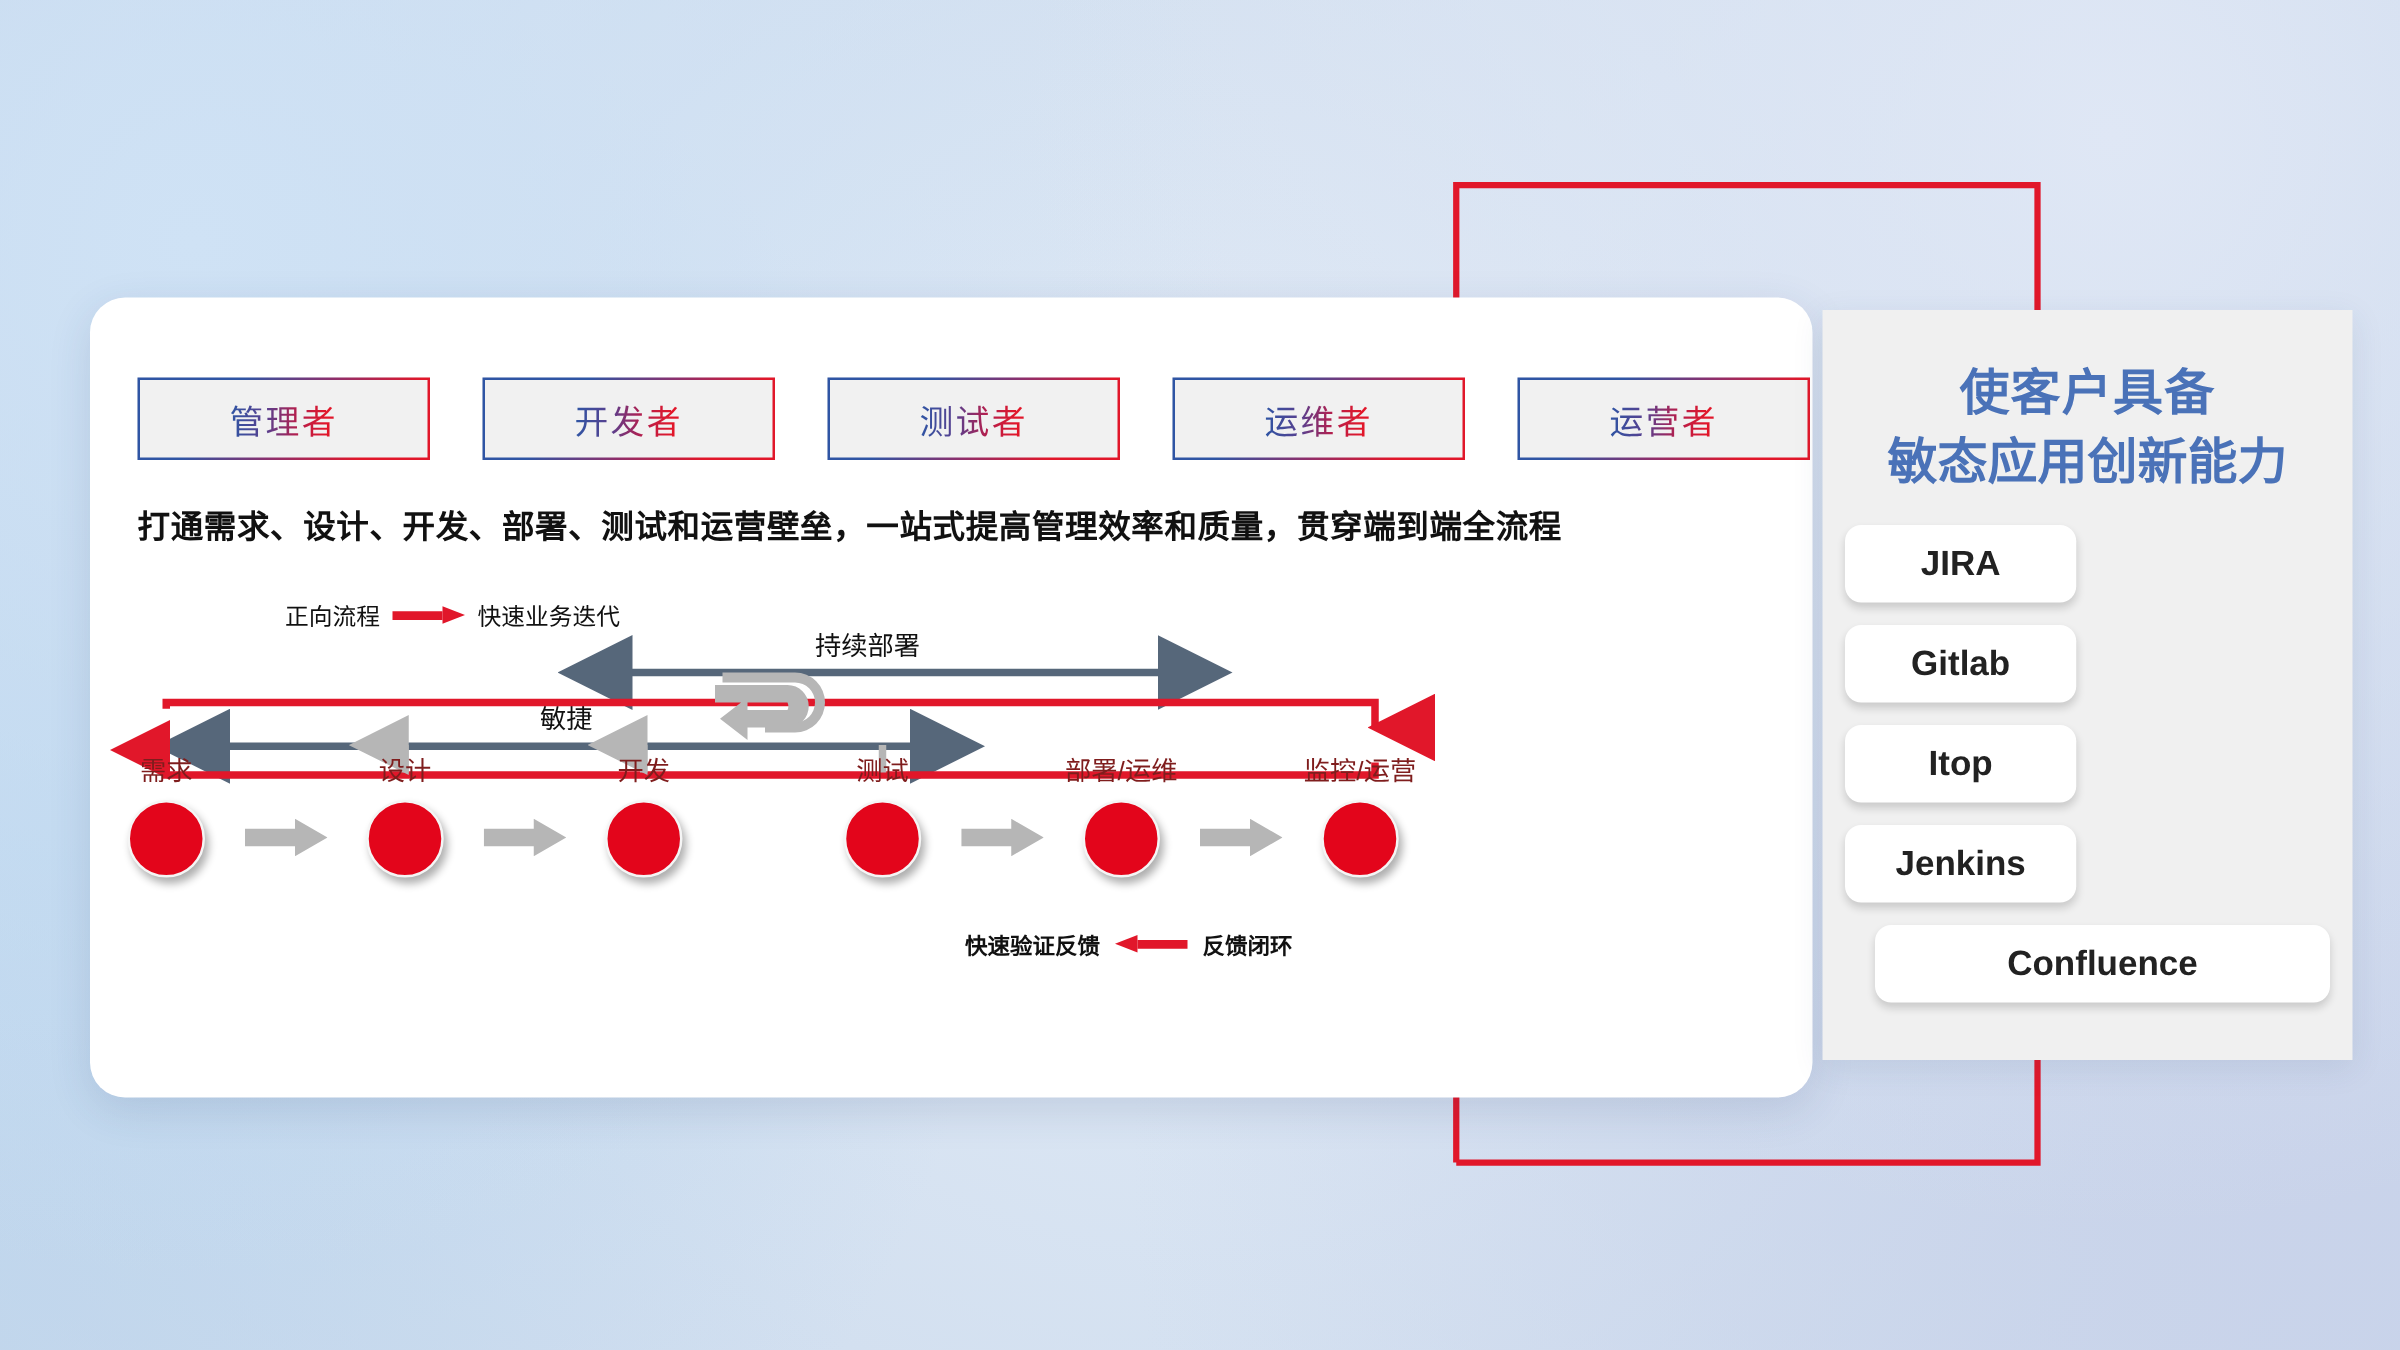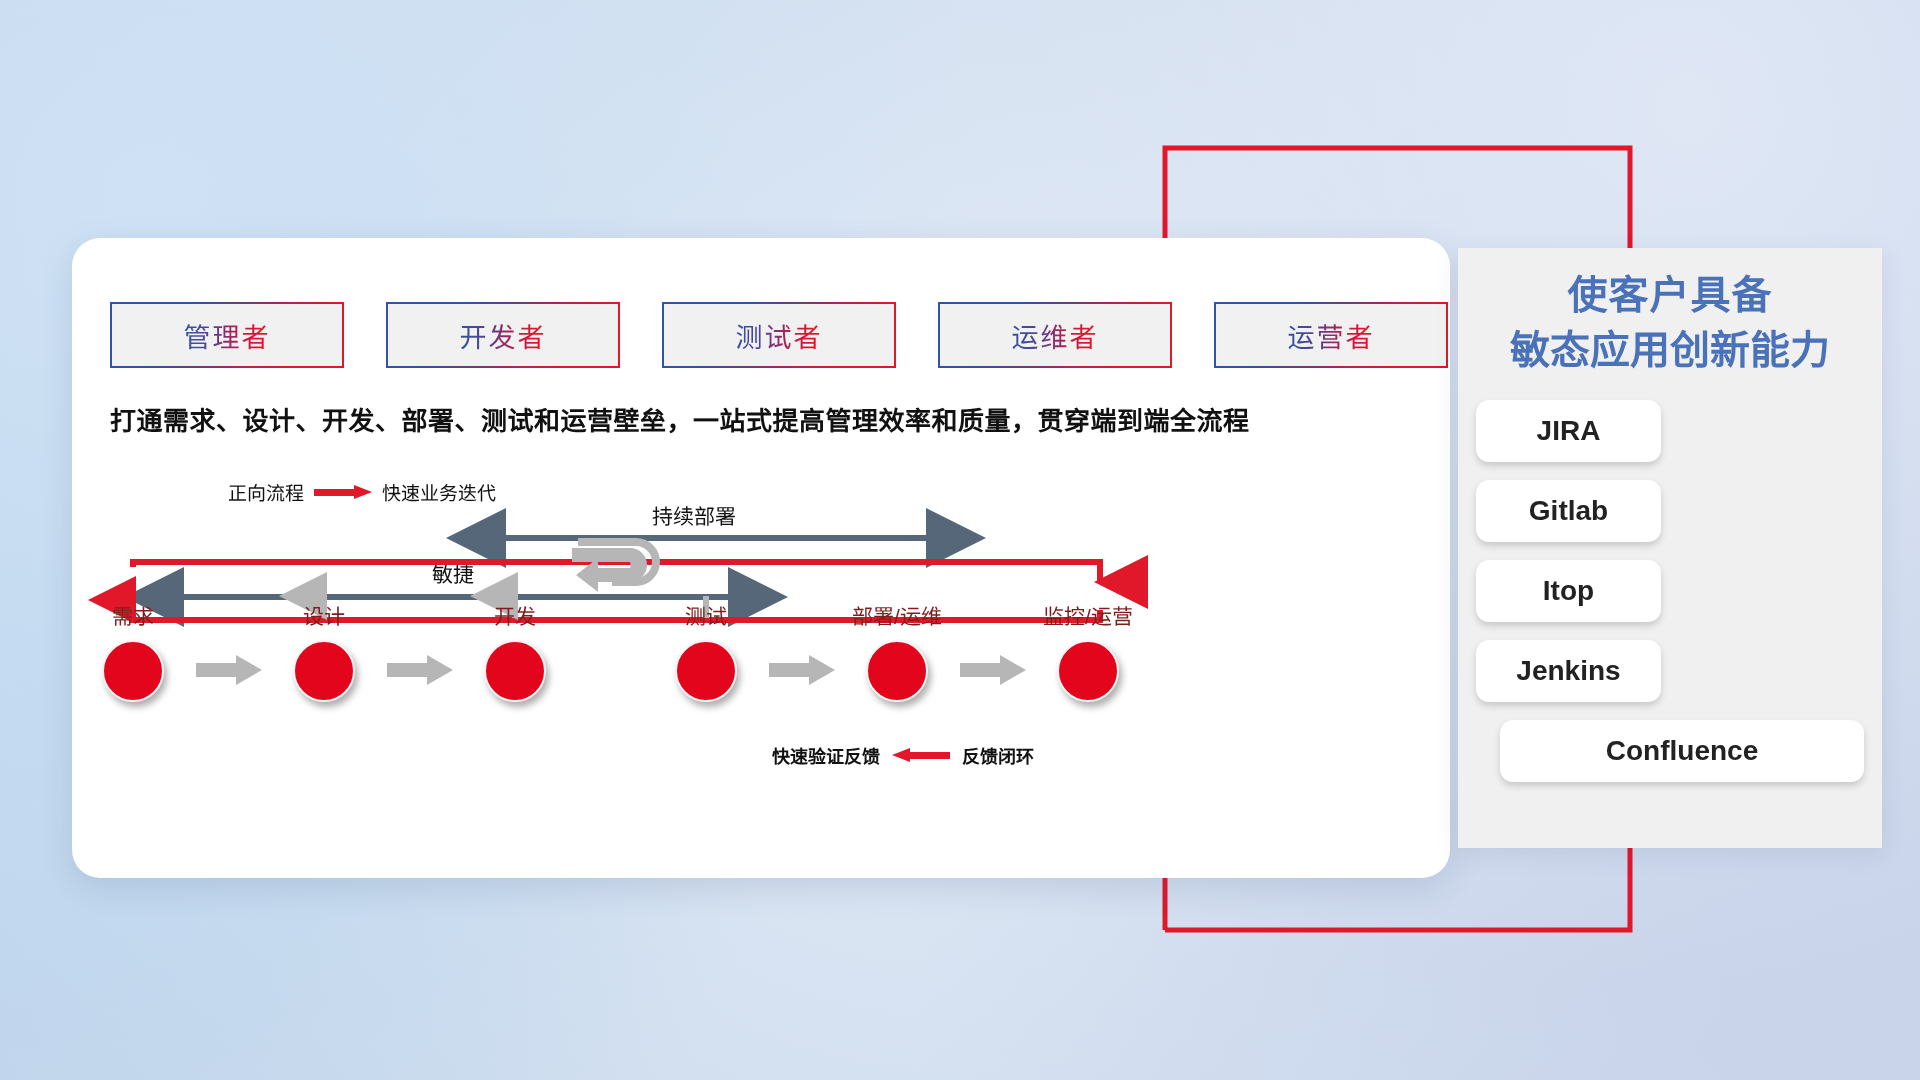--- a/index.html
+++ b/index.html
@@ -90,21 +90,21 @@
   .gray-arrow{position:absolute;height:30px;width:66px;}
   .gray-arrow svg{display:block;}
 
   
   .toolpanel{
     position:absolute;left:1458px;top:248px;width:424px;height:600px;
     background:#f0f0f0;
     box-shadow:0 6px 24px rgba(40,65,110,.10);
   }
   .tp-title{
-    margin-top:20px;text-align:center;color:#4a72b8;
+    margin-top:40px;text-align:center;color:#4a72b8;
     font-size:40px;font-weight:bold;line-height:1.38;letter-spacing:1px;
   }
   .tp-title .l2{letter-spacing:0px;}
   .tool-grid{
     margin:22px 18px 0 18px;display:flex;flex-wrap:wrap;gap:18px 31px;
   }
   .tool-chip{
     background:#fff;border-radius:13px;height:62px;
     display:flex;align-items:center;justify-content:center;
     font-size:28px;font-weight:bold;color:#222;

